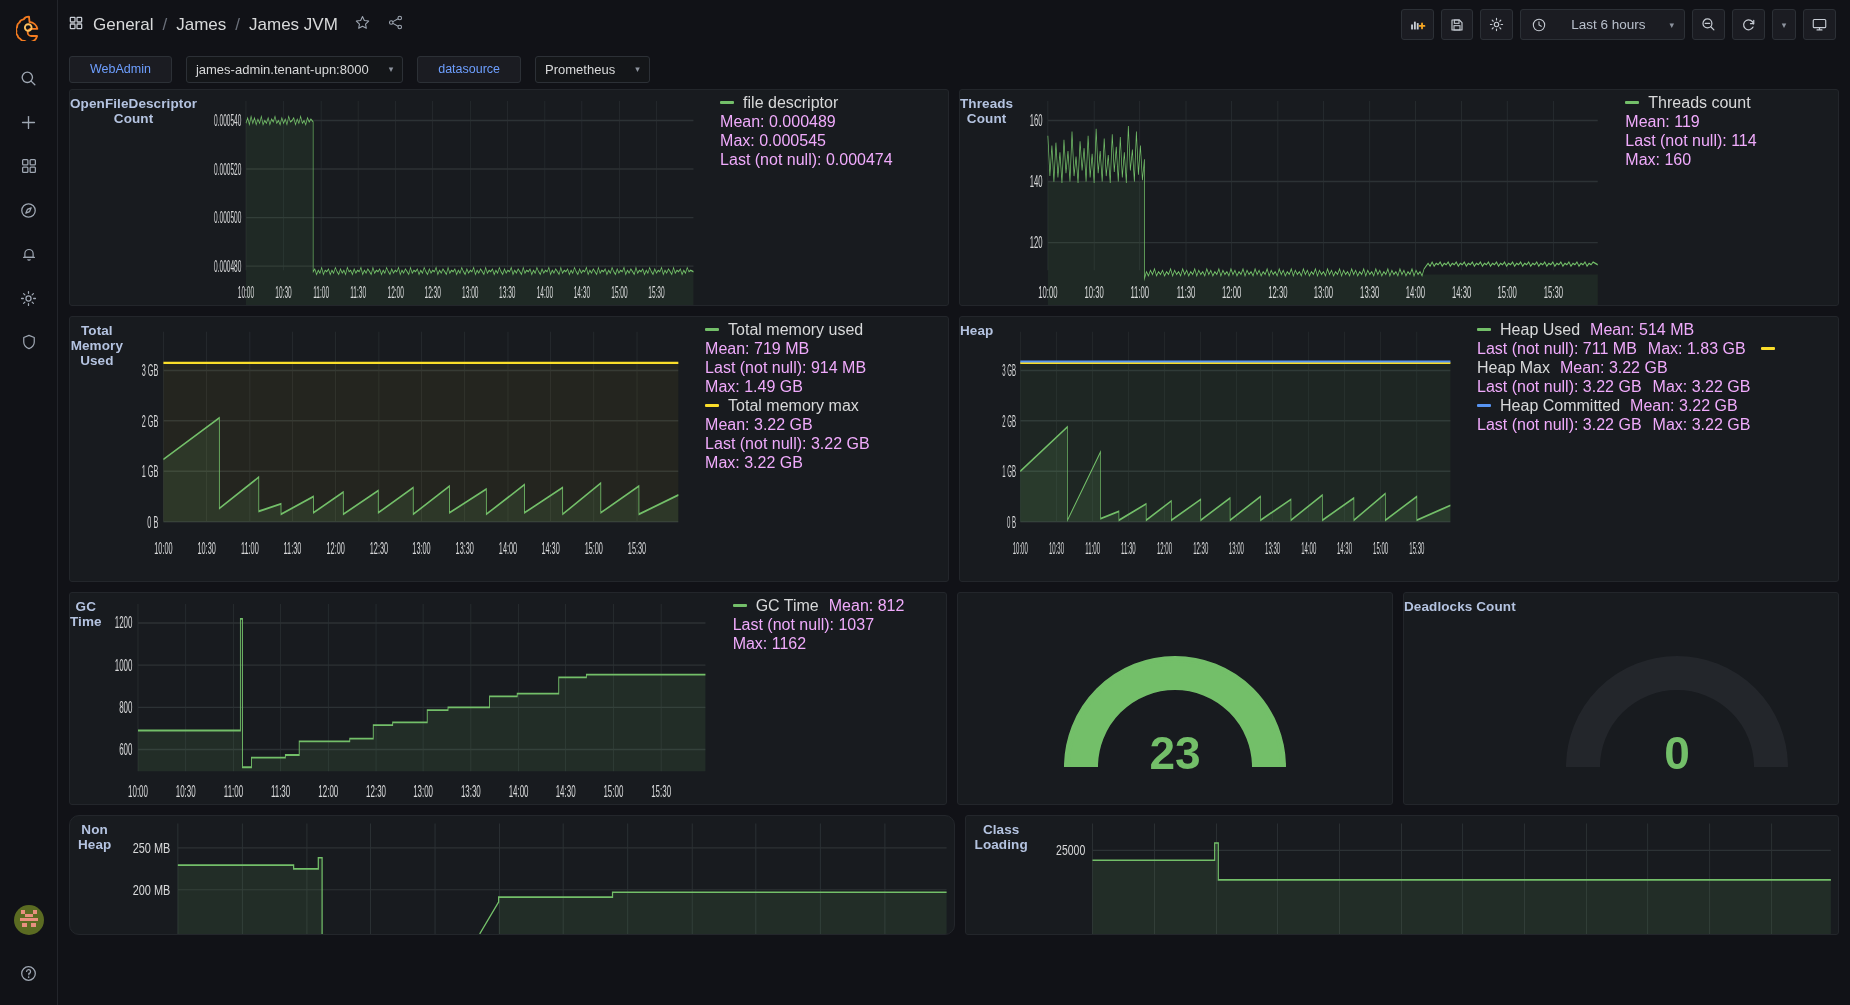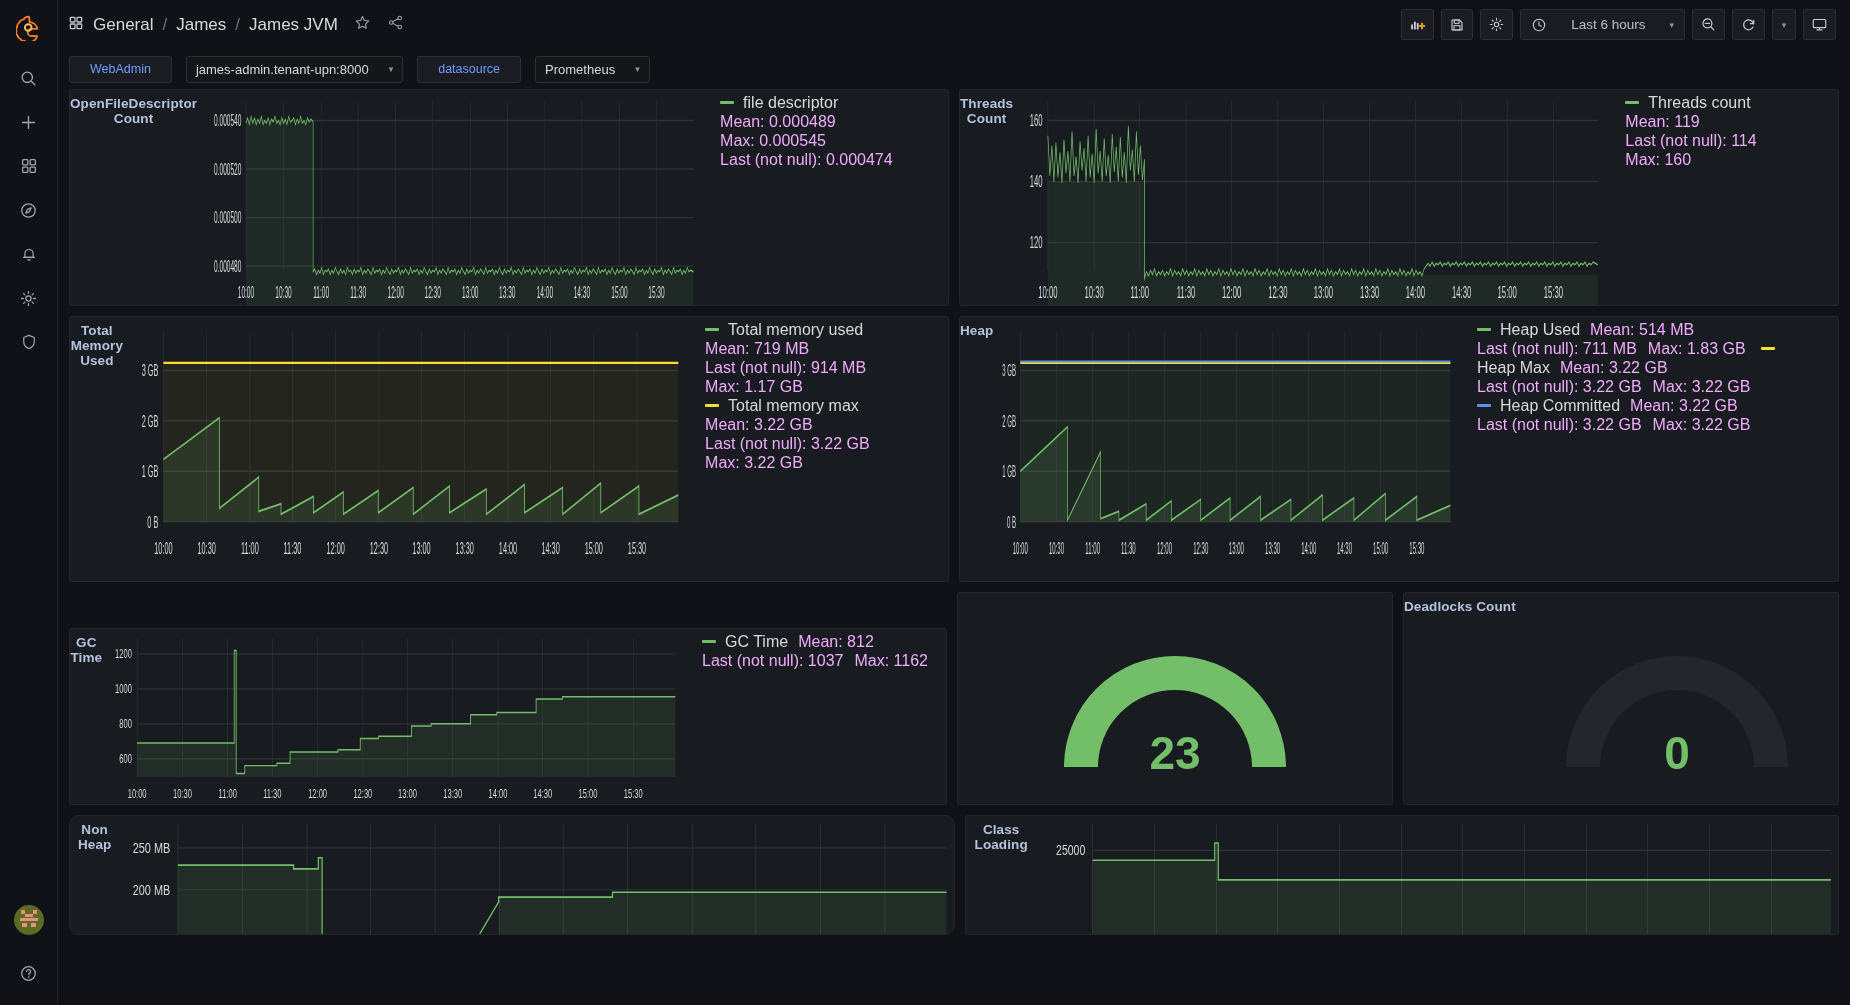--- a/index.html
+++ b/index.html
@@ -494,21 +494,21 @@
           <text class="axislbl c" x="739" y="160">15:00</text>
             <text class="axislbl c" x="807" y="160">15:30</text>
         </svg>
       </div>
       <div class="legend">
         <div class="lrow">
           <span class="lswatch" style="background:#73bf69;"></span>
           <span class="lname">Total memory used</span>
           <span class="lstat">Mean: <span>719 MB</span></span>
           <span class="lstat">Last (not null): <span>914 MB</span></span>
-          <span class="lstat">Max: <span>1.17 GB</span></span>
+          <span class="lstat">Max: <span>1.49 GB</span></span>
         </div>
         <div class="lrow">
           <span class="lswatch" style="background:#fade2a;"></span>
           <span class="lname">Total memory max</span>
           <span class="lstat">Mean: <span>3.22 GB</span></span>
           <span class="lstat">Last (not null): <span>3.22 GB</span></span>
           <span class="lstat">Max: <span>3.22 GB</span></span>
         </div>
       </div>
     </div>
@@ -584,21 +584,21 @@
           <span class="lstat">Mean: <span>3.22 GB</span></span>
           <span class="lstat">Last (not null): <span>3.22 GB</span></span>
           <span class="lstat">Max: <span>3.22 GB</span></span>
         </div>
       </div>
     </div>
   </div>
 
   <div class="row" style="height:213px;">
 
-    <div class="panel" style="width:880px;margin-top:36px;">
+    <div class="panel" style="width:880px;">
       <div class="ptitle">GC Time</div>
       <div class="pbody">
         <svg class="graph" viewBox="0 0 880 155" preserveAspectRatio="none">
           <g stroke="#2c3235" stroke-width="1">
             <line x1="52" y1="22" x2="872" y2="22"></line>
               <line x1="52" y1="53" x2="872" y2="53"></line>
             <line x1="52" y1="84" x2="872" y2="84"></line>
               <line x1="52" y1="115" x2="872" y2="115"></line>
             <line x1="52" y1="8" x2="52" y2="131"></line>
               <line x1="121" y1="8" x2="121" y2="131"></line>

